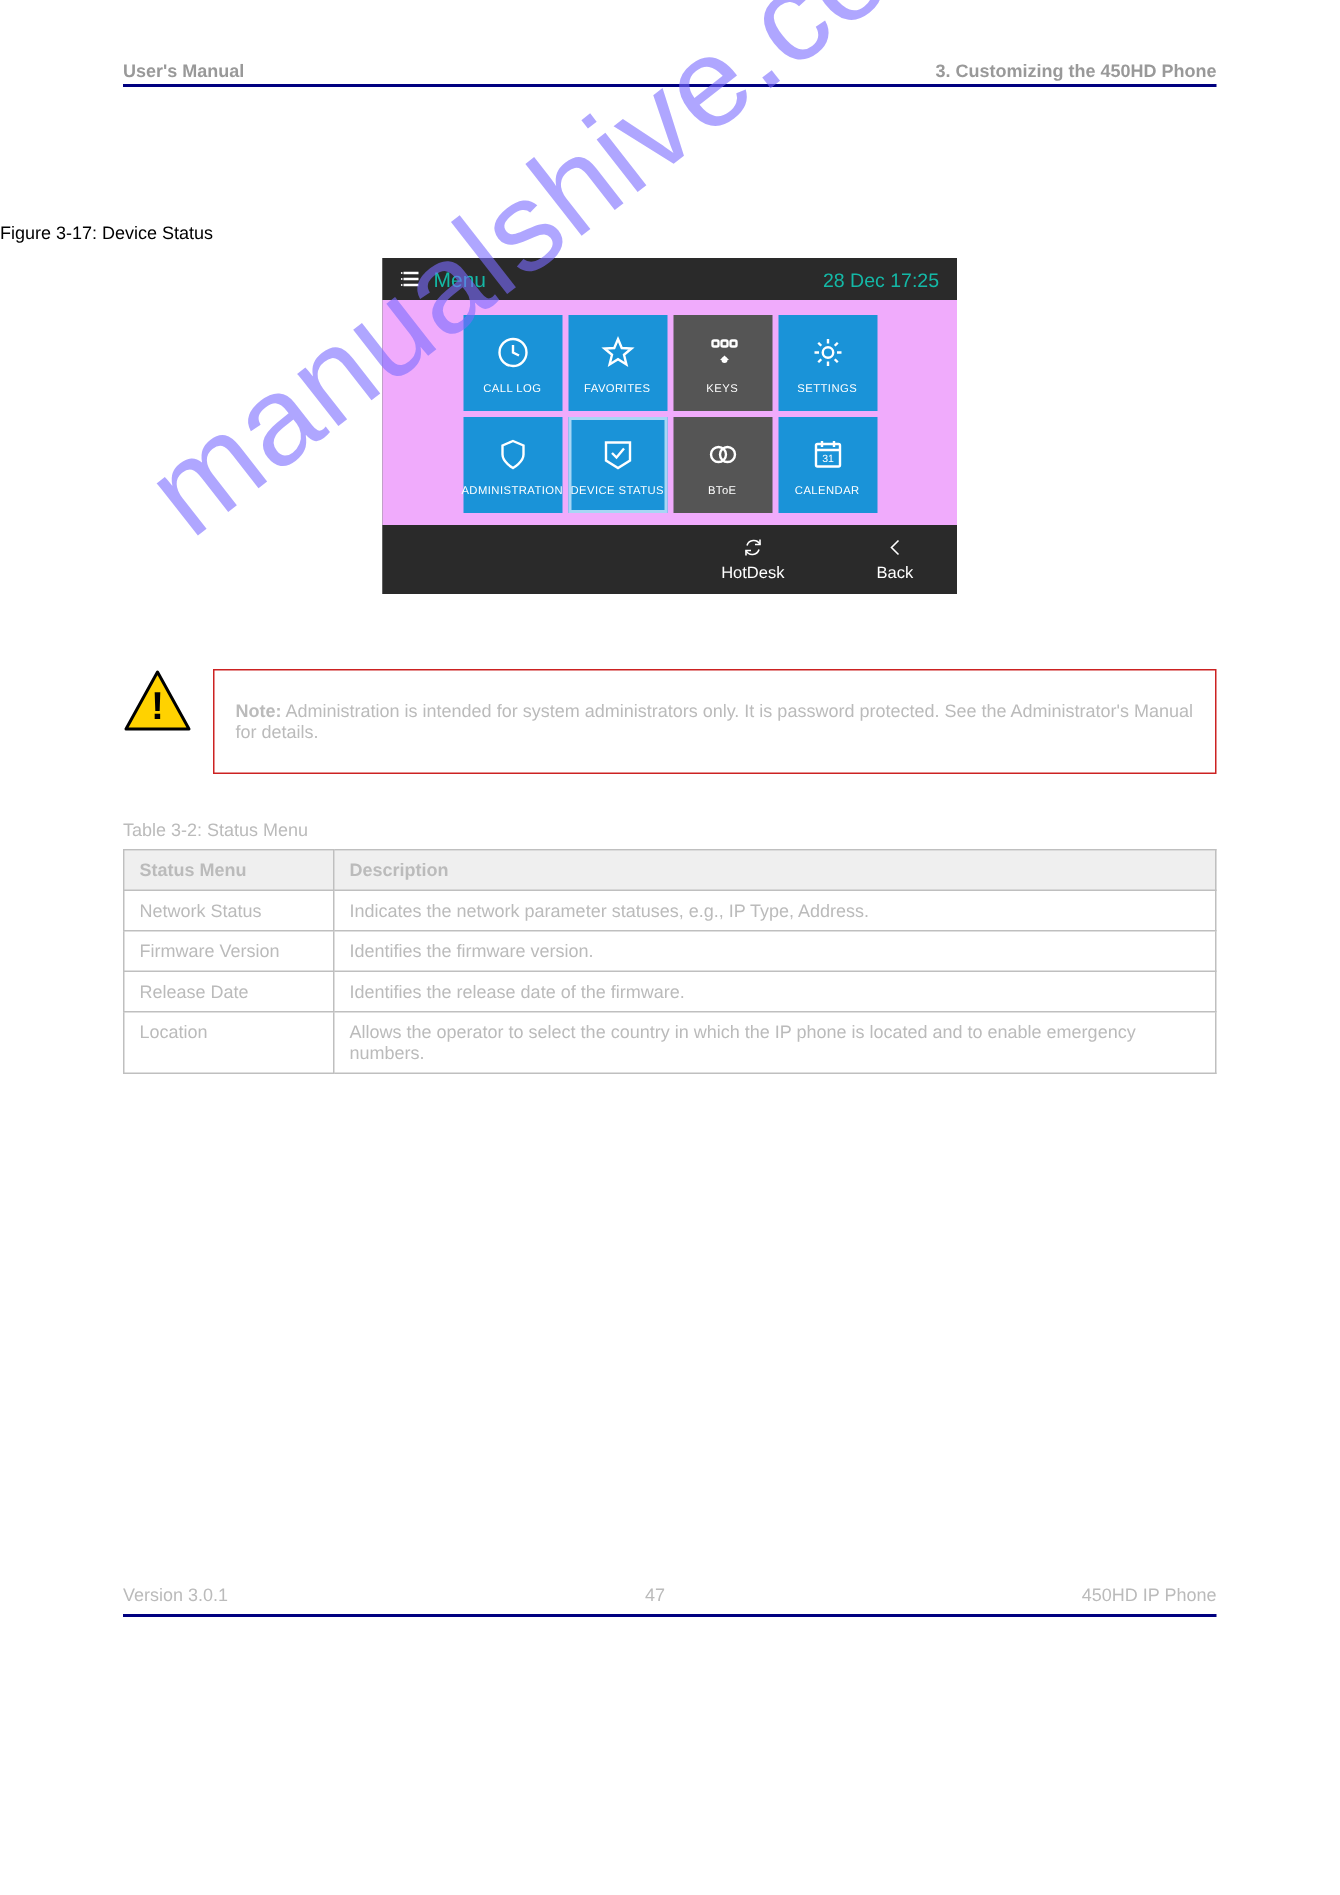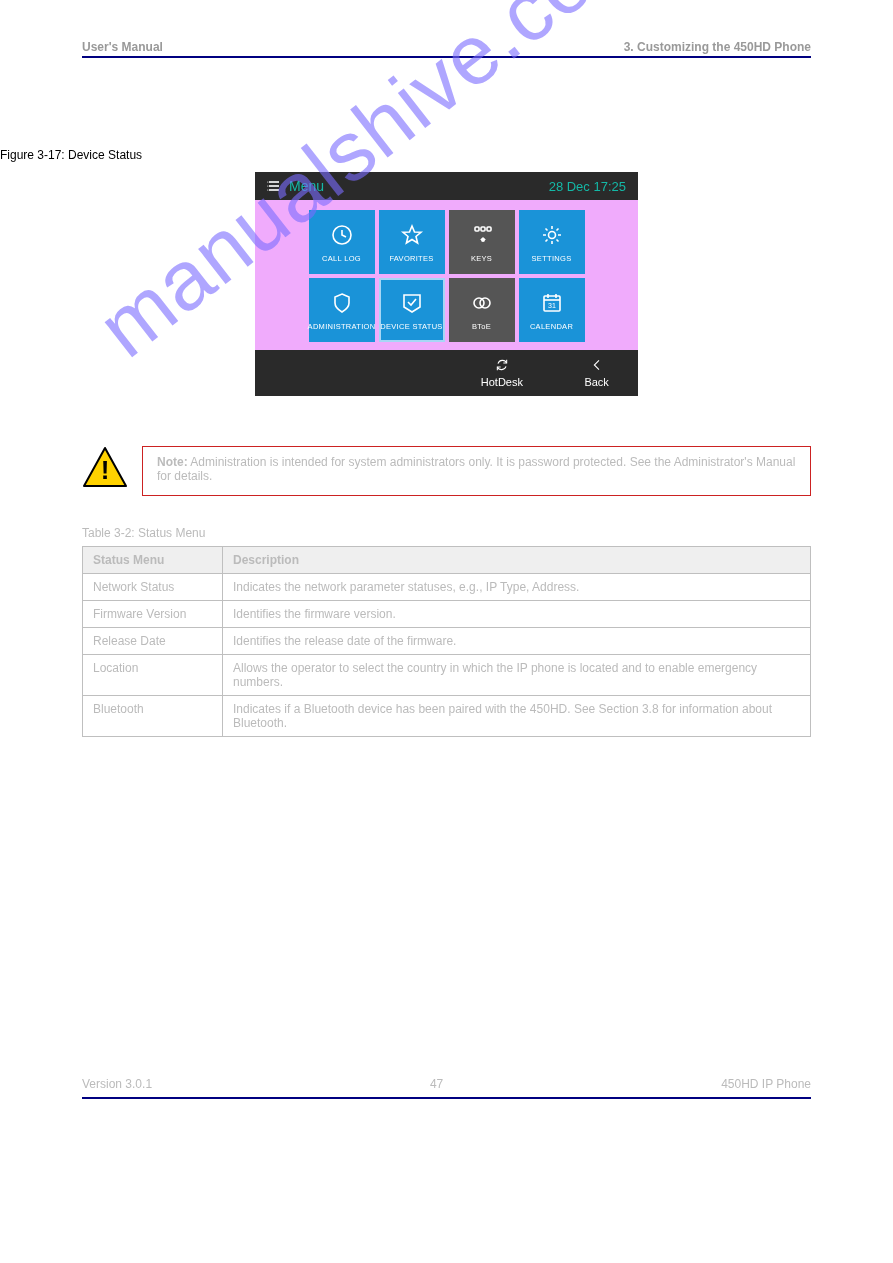--- a/index.html
+++ b/index.html
@@ -94,21 +94,21 @@
     gap: 14px;
   }
   .warn-triangle {
     width: 46px; height: 42px;
     position: relative;
     flex-shrink: 0;
   }
   .note-box {
     flex: 1;
     border: 1px solid #cc2222;
-    padding: 8px 14px;
+    padding: 20px 14px;
     font-size: 12px;
     color: #bbb;
     min-height: 50px;
   }
   .note-box b { color: #bbb; font-weight: bold; }
   
   .tbl-caption { font-size:12px; color:#bbb; margin: 0 82px 6px 82px; }
   table.status {
     border-collapse: collapse;
     width: calc(100% - 164px);
@@ -331,24 +331,20 @@
       <td>Identifies the firmware version.</td>
     </tr>
     <tr>
       <th class="rowhead">Release Date</th>
       <td>Identifies the release date of the firmware.</td>
     </tr>
     <tr>
       <th class="rowhead">Location</th>
       <td>Allows the operator to select the country in which the IP phone is located and to enable emergency numbers.</td>
     </tr>
-    <tr>
-      <th class="rowhead">Bluetooth</th>
-      <td>Indicates if a Bluetooth device has been paired with the 450HD. See Section 3.8 for information about Bluetooth.</td>
-    </tr>
   </tbody>
 </table>
 
 <div class="footer-row">
   <span>Version 3.0.1</span>
   <span>47</span>
   <span>450HD IP Phone</span>
 </div>
 <div class="page-rule-bottom"></div>
 

